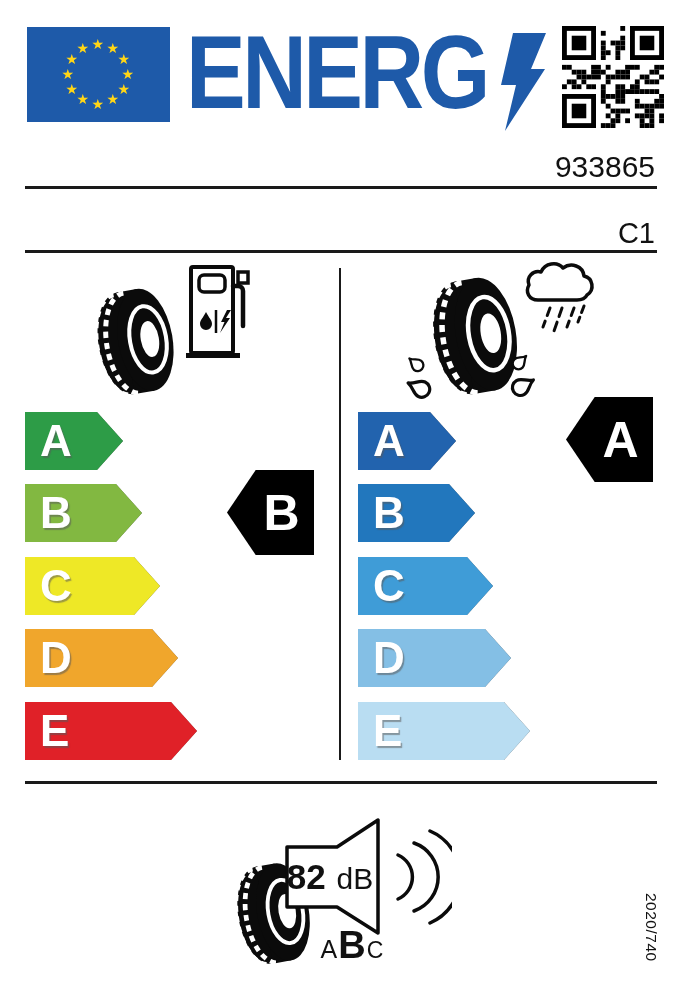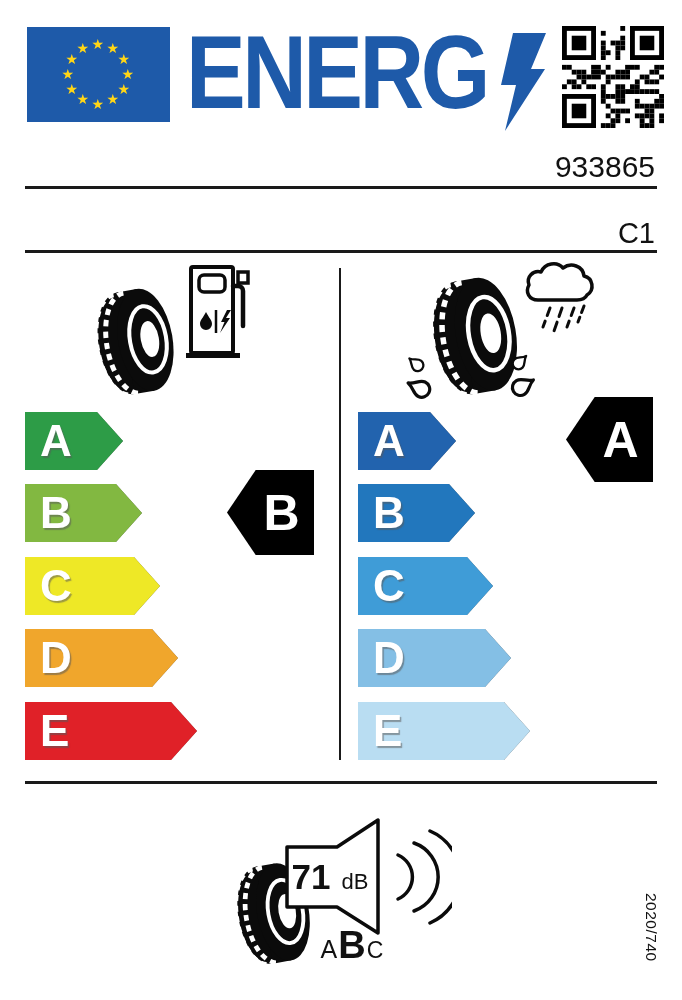--- a/index.html
+++ b/index.html
@@ -57,21 +57,21 @@
     font-size:50px;font-weight:bold;padding-left:22px;box-sizing:border-box;
   }
   .rating-fuel{left:227px;top:470px;}
   .rating-wet{left:566px;top:397px;}
   
   .db-text{
     position:absolute;left:286px;top:857px;width:88px;height:40px;line-height:40px;
     text-align:center;white-space:nowrap;
   }
   .db-val{font-size:35px;font-weight:bold;}
-  .db-unit{font-size:22px;margin-left:11px;text-align:right;}
+  .db-unit{font-size:30px;margin-left:11px;text-align:right;}
   .noise-classes{
     position:absolute;left:310px;top:926px;width:84px;height:44px;
     display:flex;align-items:baseline;justify-content:center;line-height:1;
   }
   .nc-a{font-size:25px;} .nc-b{font-size:38px;font-weight:bold;margin:0 1px;} .nc-c{font-size:23px;}
   
   .regulation{
     position:absolute;left:660px;top:893px;font-size:15.5px;letter-spacing:.5px;
     transform:rotate(90deg);transform-origin:0 0;white-space:nowrap;
   }
@@ -357,21 +357,21 @@
       <path d="M32,7 A28,56 0 0 0 32,119" stroke="#fff" stroke-width="5.5" fill="none" stroke-dasharray="7 5.5"></path>
       <path d="M43,7 A28,56 0 0 0 43,119" stroke="#fff" stroke-width="5.5" fill="none" stroke-dasharray="7 5.5"></path>
       <ellipse cx="61" cy="62" rx="20" ry="37" fill="none" stroke="#fff" stroke-width="4.5"></ellipse>
       <ellipse cx="63" cy="62" rx="10" ry="20" fill="#fff"></ellipse>
     </g>
       </svg></div>
   <svg class="icon speaker" width="104" height="126" viewBox="0 0 104 126">
     <polygon points="9,37 59,37 100,10 100,123 59,97 9,97" fill="#fff" stroke="#0b0b0b" stroke-width="3.5" stroke-linejoin="round"></polygon>
   </svg>
   <div class="db-text">
-    <span class="db-val">71</span><span class="db-unit">dB</span>
+    <span class="db-val">82</span><span class="db-unit">dB</span>
   </div>
   <svg class="icon sound-arcs" width="64" height="106" viewBox="0 0 64 106">
     <g fill="none" stroke="#0b0b0b" stroke-width="3.5" stroke-linecap="round">
       <path d="M10,29 A24,24 0 0 1 10,73"></path>
       <path d="M26,17 A36,36 0 0 1 26,85"></path>
       <path d="M42,5 A50,50 0 0 1 42,97"></path>
     </g>
   </svg>
   <div class="noise-classes">
     <span class="nc-a">A</span>

